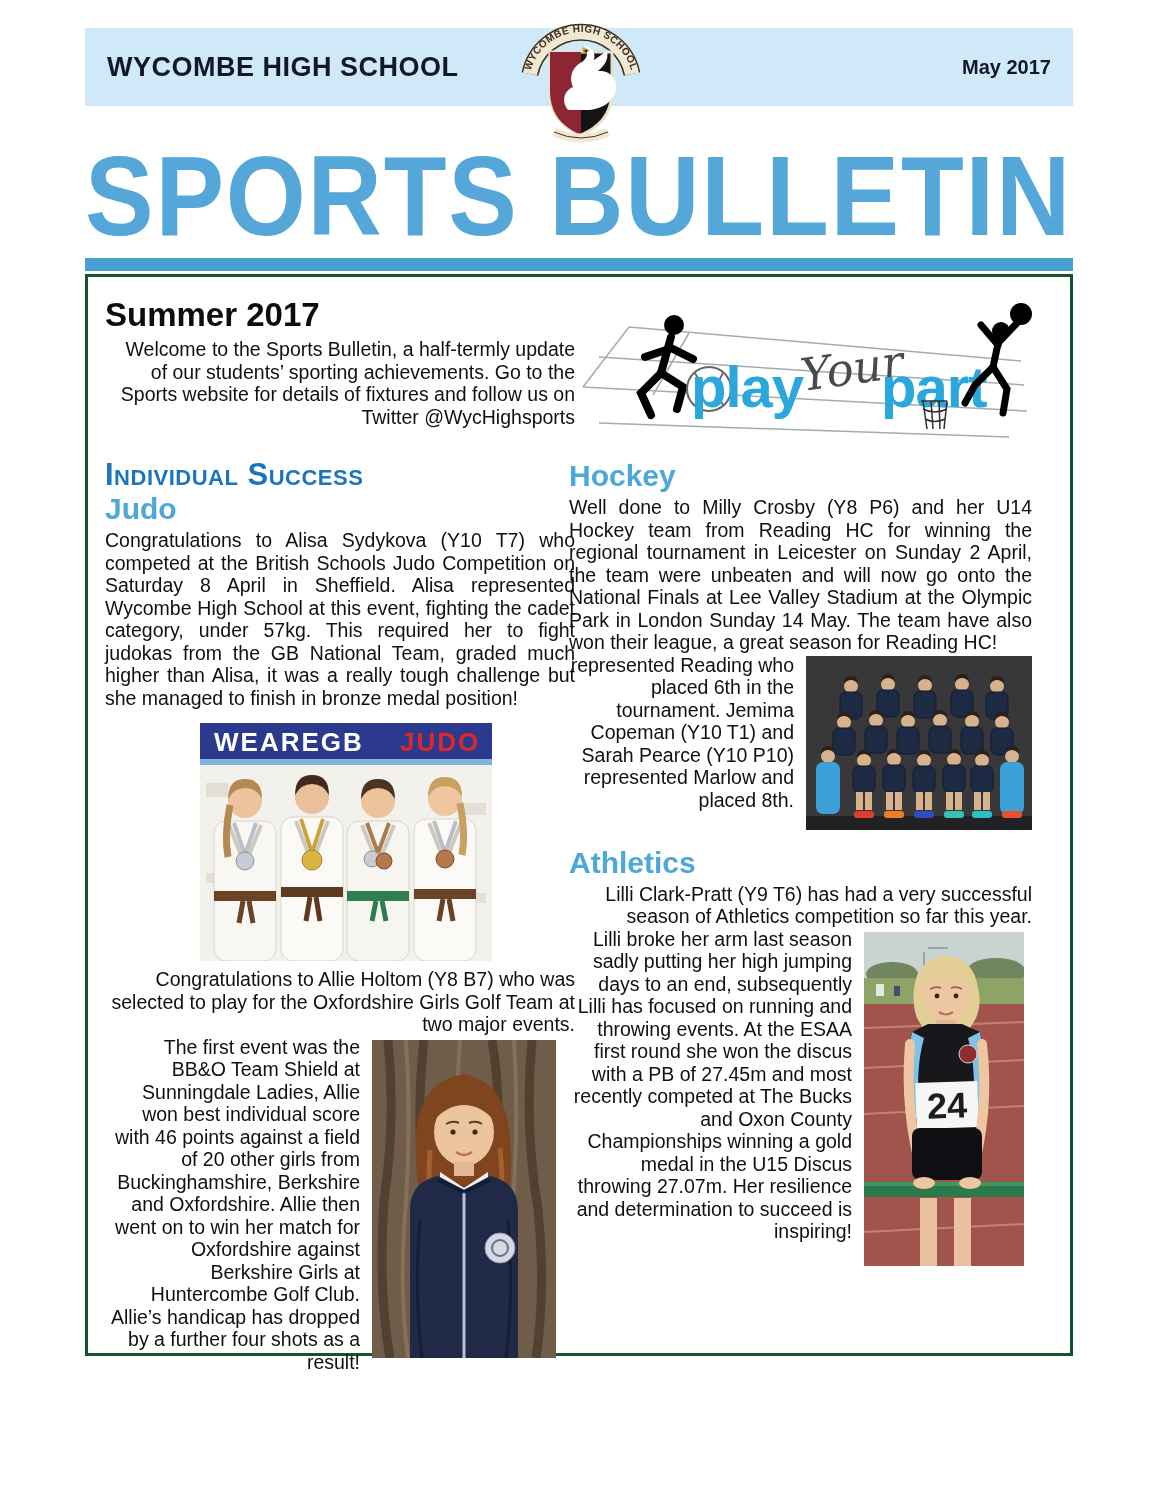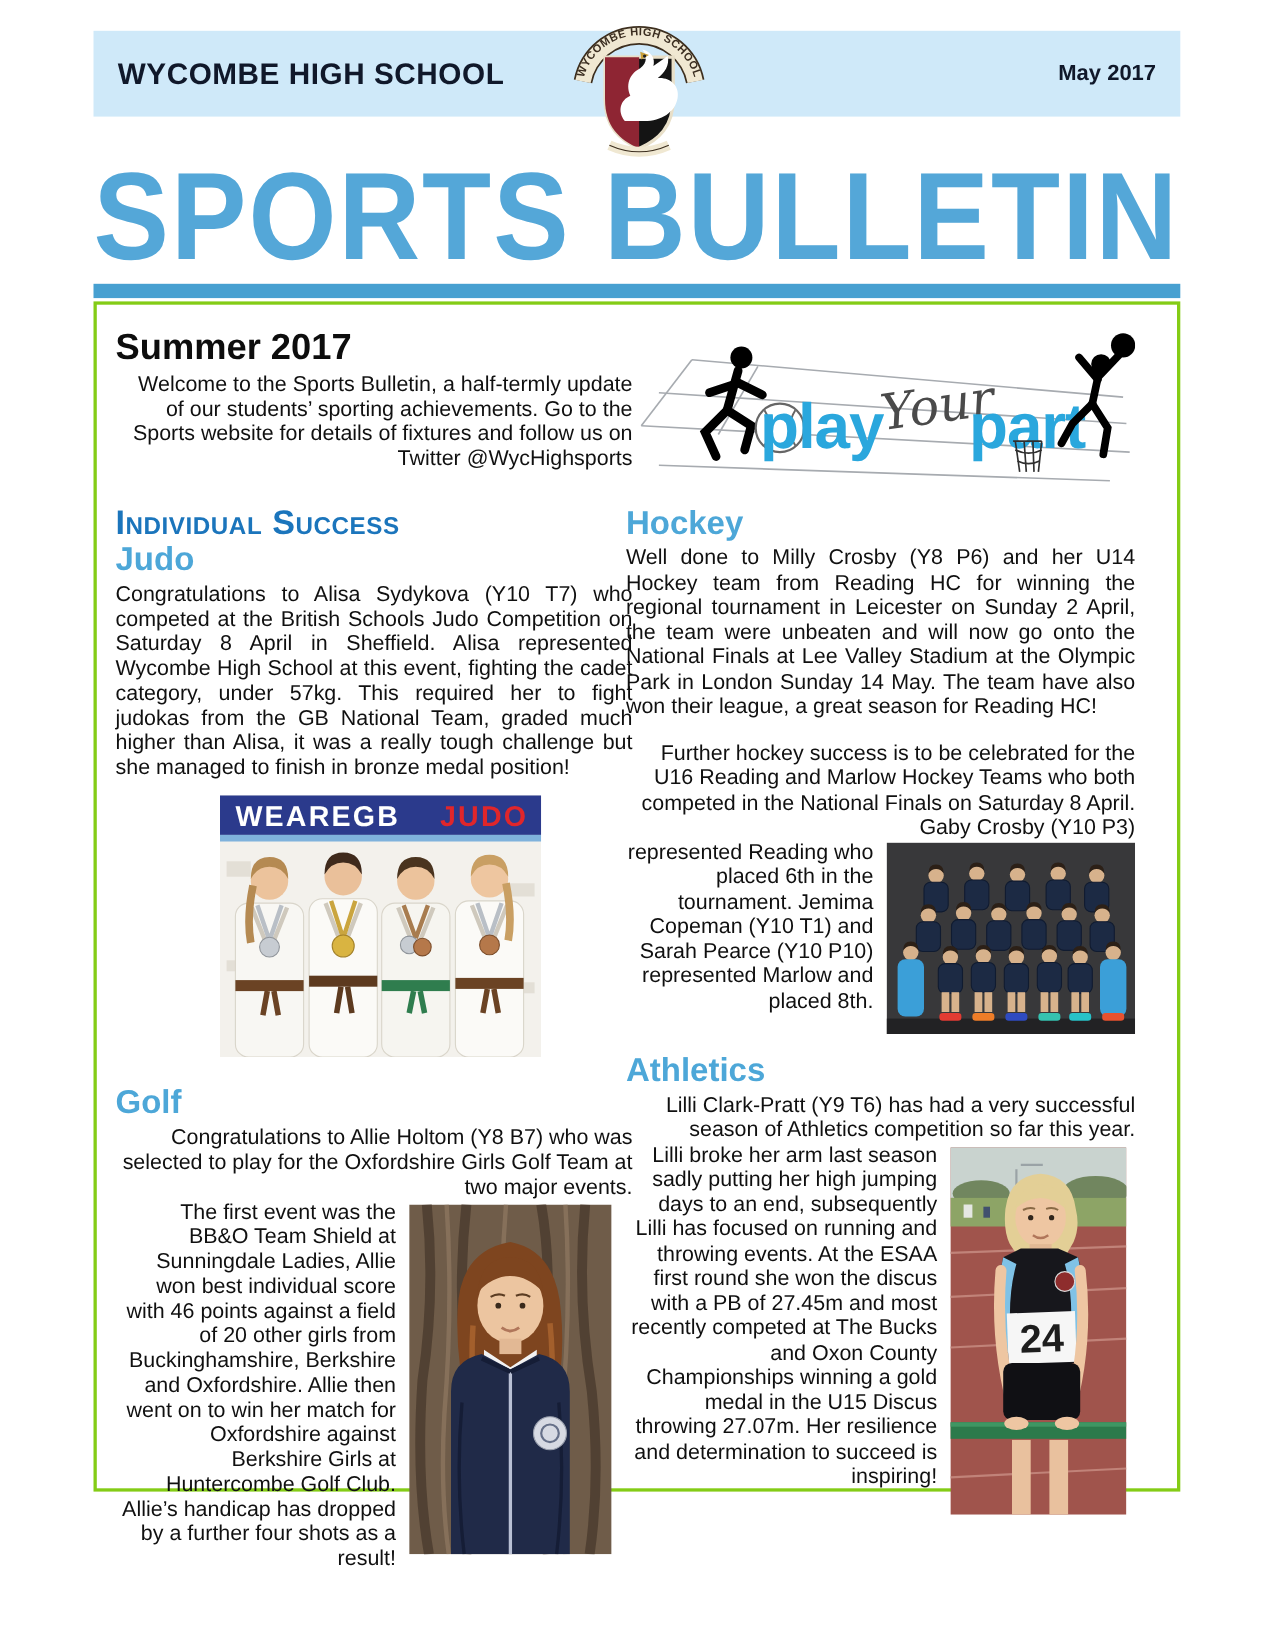--- a/index.html
+++ b/index.html
@@ -14,21 +14,21 @@
   .issue-date{font-size:20px;font-weight:bold;color:#10182a;}
   .crest-wrap{position:absolute;left:512px;top:10px;width:138px;height:134px;}
 
   .masthead{position:absolute;left:85px;top:140px;width:1100px;height:114px;
       font-size:113px;line-height:112px;font-weight:bold;color:#54a7d8;
       letter-spacing:2px;white-space:nowrap;transform:scaleX(.91);transform-origin:0 50%;}
   .title-rule{position:absolute;left:85px;top:258px;width:988px;height:13px;background:#47a0d1;}
 
   
   .content-box{position:absolute;left:85px;top:274px;width:988px;height:1082px;
-      border:3px solid #84cc16;box-sizing:border-box;background:#fff;}
+      border:3px solid #14532d;box-sizing:border-box;background:#fff;}
   .col-left{position:absolute;left:17px;top:18px;width:470px;}
   .col-right{position:absolute;left:481px;top:10px;width:463px;}
 
   p{margin:0;font-size:19.5px;line-height:22.5px;color:#101010;text-align:right;}
   .justify{text-align:justify;}
   .mt3{margin-top:3px;}
   h2.summer{font-size:33px;line-height:40px;margin:0 0 3px;color:#0d0d0d;font-weight:bold;}
   h3.blue-caps{font-variant:small-caps;color:#1b75bc;font-size:31px;line-height:34px;
       margin:30px 0 0;font-weight:bold;letter-spacing:.5px;}
   h3.sport{color:#4da7d8;font-size:30px;line-height:34px;margin:0;font-weight:bold;}
@@ -145,21 +145,20 @@
               <path d="M161,76 q0,-20 17,-20 q17,0 17,20 q-6,-11 -17,-11 q-11,0 -17,11" fill="#4a3categories" opacity="0"></path>
               <path d="M161,76 q0,-20 17,-20 q17,0 17,20 q-6,-11 -17,-11 q-11,0 -17,11" fill="#4a341f"></path>
             <circle cx="245" cy="76" r="17" fill="#eec6a0"></circle>
               <path d="M228,74 q0,-20 17,-20 q17,0 17,20 q-6,-11 -17,-11 q-11,0 -17,11" fill="#c99f63"></path>
             <path d="M30,82 q-6,30 -2,52" stroke="#b58a52" stroke-width="7" fill="none"></path>
             <path d="M260,80 q6,30 2,52" stroke="#c99f63" stroke-width="7" fill="none"></path>
           </g>
         </svg>
       </figure>
 
-      <h3 class="sport golf">Golf</h3>
       <p class="mt3">Congratulations to Allie Holtom (Y8 B7) who was selected to play for the Oxfordshire Girls Golf Team at two major events.</p>
 
       <div class="wrap-block">
 
         <figure class="float-right golf-photo">
           <svg width="184" height="318" viewBox="0 0 184 318">
             <rect width="184" height="318" fill="#6f5c49"></rect>
             <g stroke="#4d3d2f" stroke-width="9" fill="none" opacity=".85">
               <path d="M16,0 q8,80 -4,160 q-6,90 6,158"></path>
                 <path d="M52,0 q-10,90 4,180 q8,80 -4,138"></path>
@@ -246,21 +245,20 @@
                 <path d="M429,44 L412,24"></path>
               <path d="M424,66 L406,84 L396,102"></path>
                 <path d="M424,66 L438,88 L434,112"></path>
             </g>
           </g>
         </svg>
       </div>
 
       <h3 class="sport hockey">Hockey</h3>
       <p class="justify mt3">Well done to Milly Crosby (Y8 P6) and her U14 Hockey team from Reading HC for winning the regional tournament in Leicester on Sunday 2 April, the team were unbeaten and will now go onto the National Finals at Lee Valley Stadium at the Olympic Park in London Sunday 14 May. The team have also won their league, a great season for Reading HC!</p>
-      <p class="p2-start">Further hockey success is to be celebrated for the U16 Reading and Marlow Hockey Teams who both competed in the National Finals on Saturday 8 April. Gaby Crosby (Y10 P3)</p>
 
       <div class="wrap-block">
 
         <figure class="float-right hockey-photo">
           <svg width="226" height="174" viewBox="0 0 226 174">
             <defs>
               <g id="hkp">
                 <circle cx="0" cy="0" r="7" fill="#d7b28c"></circle>
                 <path d="M-7,-2 q0,-8 7,-8 q7,0 7,8 q-3,-4 -7,-4 q-4,0 -7,4" fill="#2c2017"></path>
                 <rect x="-11" y="6" width="22" height="27" rx="6" fill="#1c2a44" stroke="#101b30"></rect>

